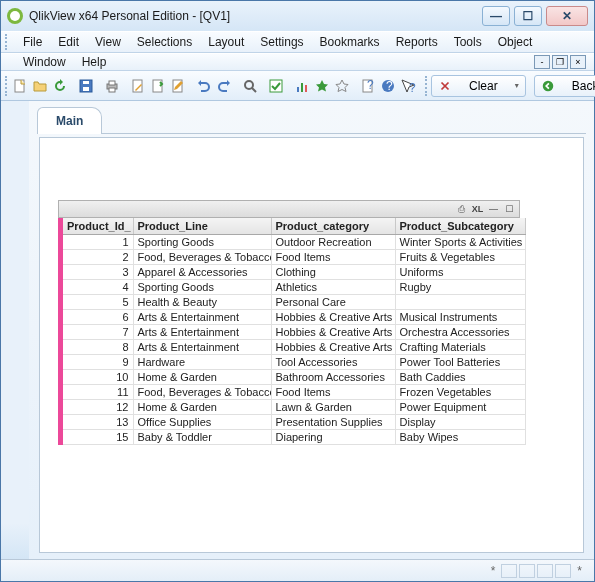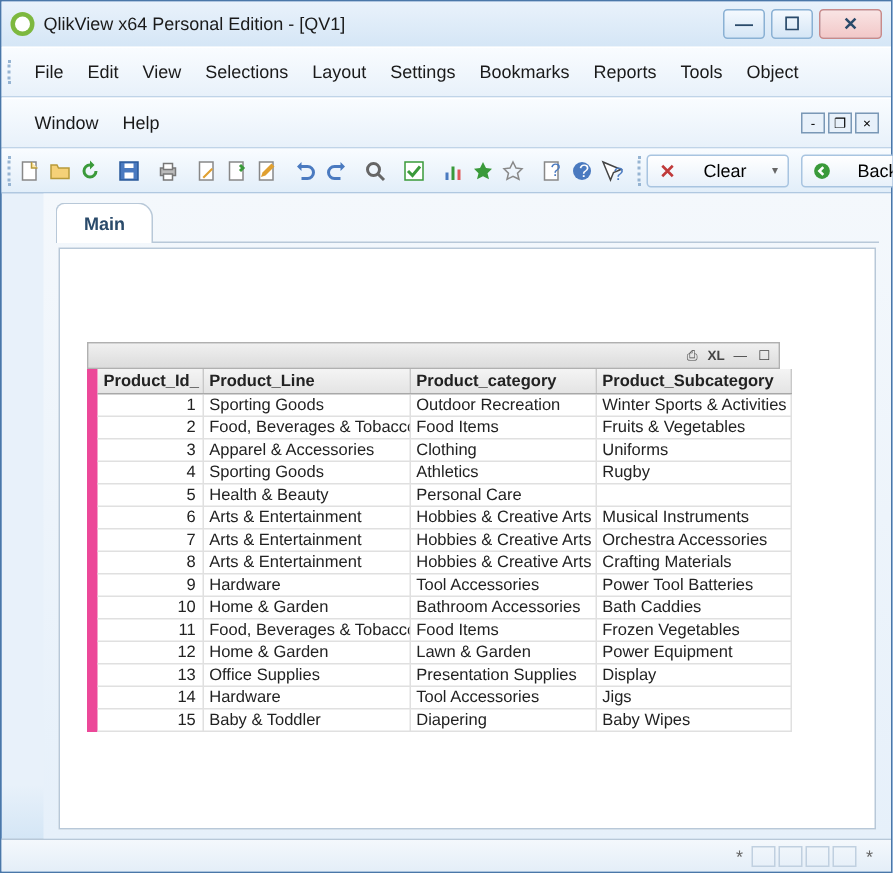--- a/index.html
+++ b/index.html
@@ -8,21 +8,21 @@
 .window { width: 595px; height: 582px; background: linear-gradient(to bottom, #d9e8f6 0%, #e8f1fa 10%, #e8f1fa 90%, #c8dff3 100%); border: 1px solid #4a77a8; display: flex; flex-direction: column; }
 
 .titlebar { height: 30px; background: linear-gradient(to bottom, #e9f2fb, #d5e6f6); display: flex; align-items: center; padding: 0 6px; }
 .titlebar .icon { width: 16px; height: 16px; background: #7db83f; border-radius: 50%; margin-right: 6px; position: relative; }
 .titlebar .icon::after { content: ""; position: absolute; inset: 3px; background: #fff; border-radius: 50%; }
 .titlebar .title { flex: 1; color: #1a1a1a; font-size: 12px; }
 .winctrls { display: flex; gap: 4px; }
 .winbtn { width: 28px; height: 20px; background: linear-gradient(to bottom, #f4f9fe, #d5e6f6); border: 1px solid #8ab1d4; border-radius: 3px; display: flex; align-items: center; justify-content: center; color: #2a4a6a; font-weight: bold; cursor: pointer; }
 .winbtn.close { width: 42px; background: linear-gradient(to bottom, #f9e4e4, #f2c8c8); border-color: #c98a8a; }
 
-.menubar { height: 22px; background: linear-gradient(to bottom, #f9fcff, #e8f1fa); display: flex; align-items: center; padding: 16px 4px; border-bottom: 1px solid #c0d4e8; border-top: 1px solid #fff; }
+.menubar { height: 22px; background: linear-gradient(to bottom, #f9fcff, #e8f1fa); display: flex; align-items: center; padding: 4px 4px; border-bottom: 1px solid #c0d4e8; border-top: 1px solid #fff; }
 .menubar .handle { width: 6px; height: 16px; border-left: 2px dotted #96b4d2; margin-right: 4px; }
 .menuitem { padding: 2px 8px; color: #1a1a1a; cursor: pointer; }
 .menubar .mdi { margin-left: auto; display: flex; gap: 2px; padding-right: 4px; }
 .mdibtn { width: 16px; height: 14px; border: 1px solid #7a98b6; background: #e8f1fa; font-size: 9px; display: flex; align-items: center; justify-content: center; cursor: pointer; }
 
 .toolbar { height: 30px; background: linear-gradient(to bottom, #f9fcff, #e2eef9); display: flex; align-items: center; padding: 0 4px; border-bottom: 1px solid #b0c8e0; gap: 2px; }
 .toolbar .handle { width: 6px; height: 20px; border-left: 2px dotted #96b4d2; margin-right: 2px; }
 .tbtn { width: 22px; height: 22px; display: flex; align-items: center; justify-content: center; border: 1px solid transparent; border-radius: 2px; cursor: pointer; }
 .tbtn svg { width: 16px; height: 16px; }
 .tsep { width: 1px; height: 20px; background: #b0c8e0; margin: 0 2px; }
@@ -31,21 +31,21 @@
 .workspace { flex: 1; background: linear-gradient(to bottom, #f4f8fc, #e6f0fa); padding: 4px 8px; position: relative; margin-left: 28px; }
 .tabstrip { display: flex; margin-top: 2px; }
 .tab { padding: 6px 18px; background: #fff; border: 1px solid #b8c8d8; border-bottom: none; border-top-left-radius: 6px; border-top-right-radius: 10px; font-weight: bold; color: #2a4a6a; cursor: pointer; position: relative; z-index: 2; }
 .tabshadow { flex: 1; border-bottom: 1px solid #b8c8d8; margin-bottom: 0; }
 
 .sheet { position: absolute; top: 36px; left: 10px; right: 10px; bottom: 6px; background: #fff; border: 1px solid #b8c8d8; }
 
 .tableobj { position: absolute; top: 62px; left: 18px; width: 462px; }
 .objtitle { height: 18px; background: linear-gradient(to bottom,#f0f0f0,#dcdcdc); border: 1px solid #b0b0b0; display: flex; justify-content: flex-end; align-items: center; gap: 3px; padding: 0 3px; }
 .objicon { width: 13px; height: 13px; display: flex; align-items: center; justify-content: center; font-size: 9px; color: #444; cursor: pointer; }
-.grid { border-left: 7px solid #ec4899; }
+.grid { border-left: 5px solid #ec4899; }
 .grid table { width: 100%; border-collapse: collapse; table-layout: fixed; }
 .grid th { background: linear-gradient(to bottom,#f4f4f4,#e4e4e4); border-right: 1px solid #c8c8c8; border-bottom: 1px solid #a8a8a8; padding: 2px 4px; text-align: left; font-weight: bold; color: #222; font-size: 11px; white-space: nowrap; overflow: hidden; }
 .grid td { border-right: 1px solid #e0e0e0; border-bottom: 1px solid #e0e0e0; padding: 1px 4px; font-size: 11px; color: #222; white-space: nowrap; overflow: hidden; text-overflow: clip; }
 .grid td.num { text-align: right; }
 
 .statusbar { height: 22px; background: linear-gradient(to bottom,#f4f8fc,#e4eef8); border-top: 1px solid #b8c8d8; display: flex; align-items: center; padding: 0 8px; color: #333; }
 .statusbar .cells { margin-left: auto; display: flex; align-items: center; gap: 2px; }
 .statcell { width: 16px; height: 14px; border: 1px solid #c0d0e0; }
 .statstar { color: #666; margin: 0 4px; }
 
@@ -329,26 +329,20 @@
                   <td>Lawn &amp; Garden</td>
                   <td>Power Equipment</td>
                 </tr>
                 <tr>
                   <td class="num">13</td>
                   <td>Office Supplies</td>
                   <td>Presentation Supplies</td>
                   <td>Display</td>
                 </tr>
                 <tr>
-                  <td class="num">14</td>
-                  <td>Hardware</td>
-                  <td>Tool Accessories</td>
-                  <td>Jigs</td>
-                </tr>
-                <tr>
                   <td class="num">15</td>
                   <td>Baby &amp; Toddler</td>
                   <td>Diapering</td>
                   <td>Baby Wipes</td>
                 </tr>
               </tbody>
           </table>
         </div>
       </div>
     </div>

